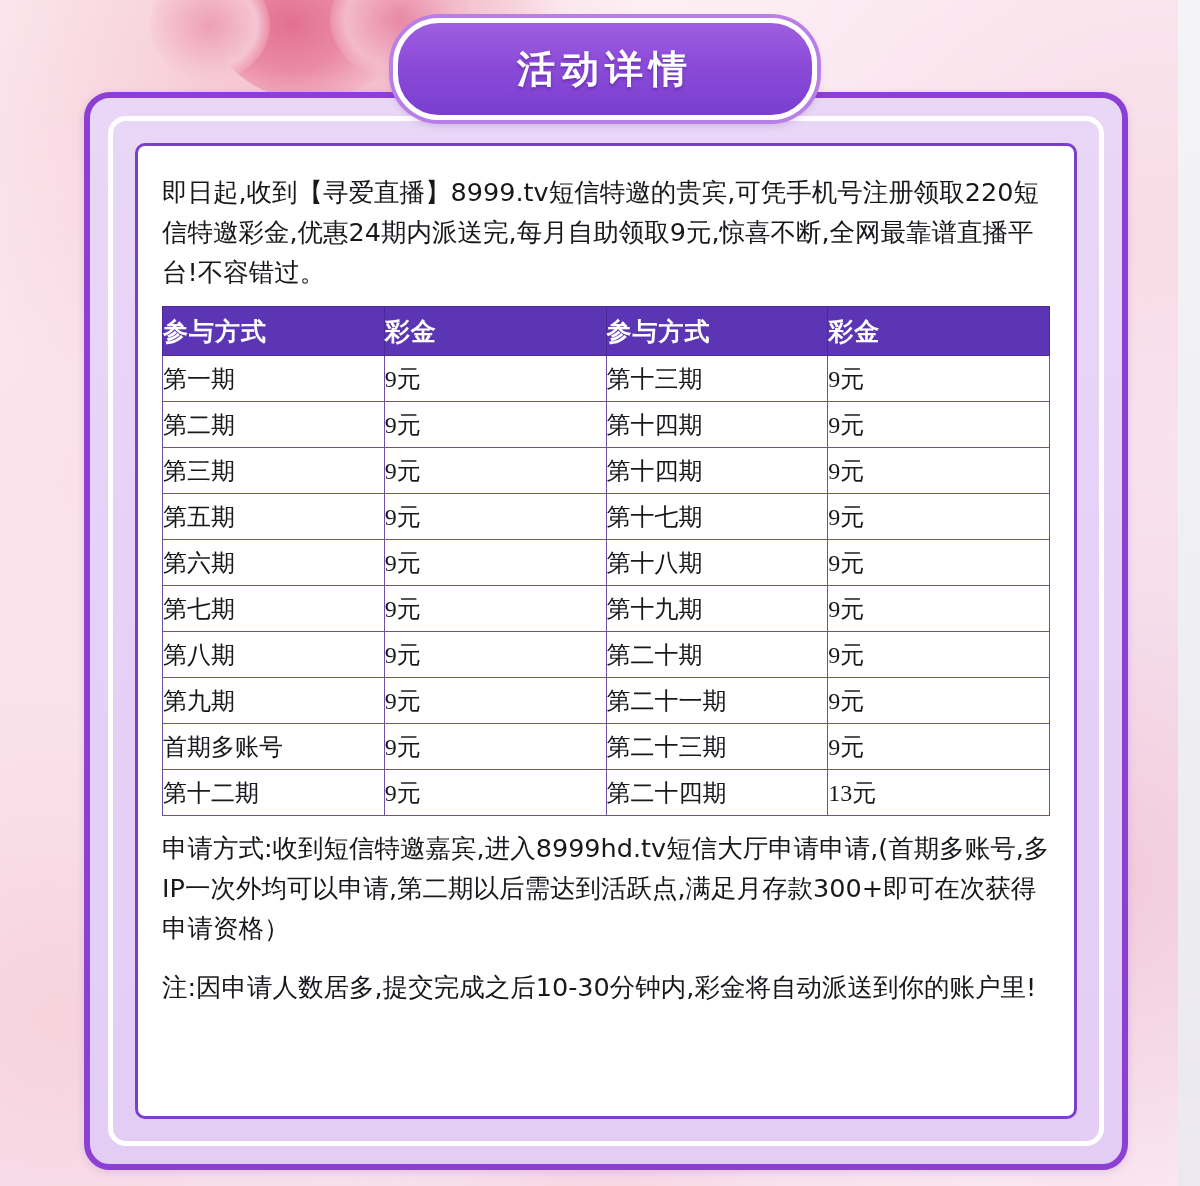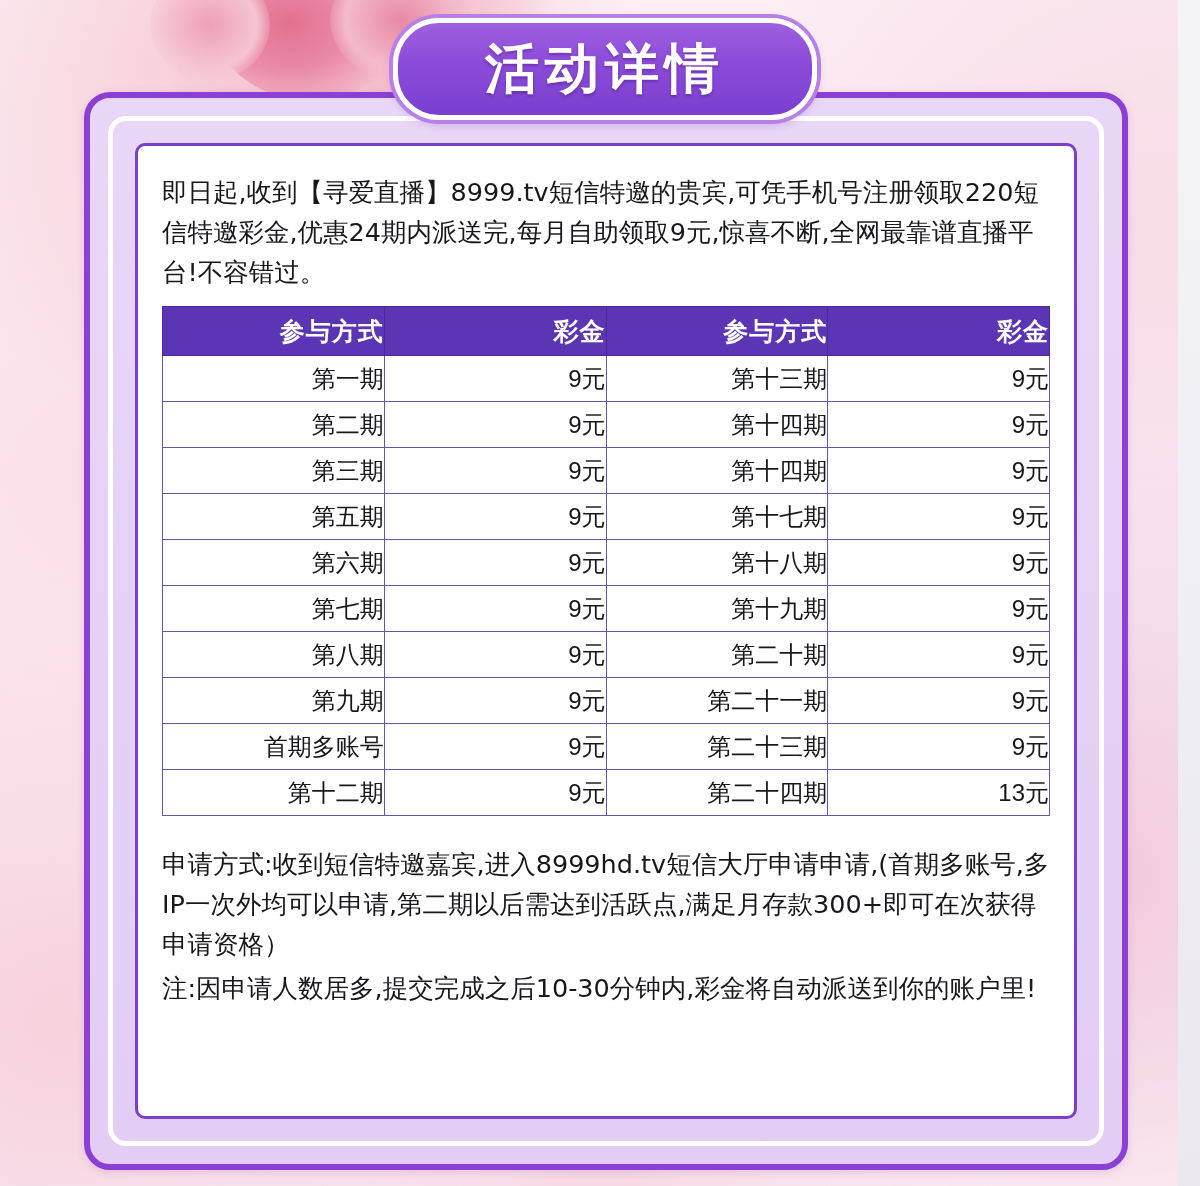--- a/index.html
+++ b/index.html
@@ -57,21 +57,21 @@
     border: 5px solid #ffffff;
     box-shadow: 0 0 0 4px #b97fe8, 0 4px 10px rgba(98,40,150,0.28);
     display: flex;
     align-items: center;
     justify-content: center;
     z-index: 5;
   }
   .title-pill span {
     font-family: "DejaVu Sans", sans-serif;
     font-weight: bold;
-    font-size: 54px;
+    font-size: 38px;
     letter-spacing: 6px;
     color: #ffffff;
     text-shadow: 0 2px 3px rgba(70,20,120,0.45);
   }
 
   
   .panel-outer {
     position: absolute;
     left: 84px;
     top: 92px;
@@ -107,34 +107,34 @@
 
   
   .para {
     font-family: "DejaVu Sans", "Liberation Sans", sans-serif;
     font-size: 25.5px;
     line-height: 40px;
     color: #17181c;
     letter-spacing: 0px;
   }
   .intro { margin: 0 0 14px 0; }
-  .footnote { margin: 28px 0 0 0; }
-  .footnote2 { margin: 4px 0 0 0; }
+  .footnote { margin: 12px 0 0 0; }
+  .footnote2 { margin: 19px 0 0 0; }
 
   
   table.bonus {
     border-collapse: collapse;
     width: 100%;
     table-layout: fixed;
     margin-top: 4px;
   }
   table.bonus th, table.bonus td {
     border: 1px solid #6d51a8;
-    text-align: right;
-    font-family: Liberation Sans, sans-serif;
+    text-align: left;
+    font-family: Liberation Serif, serif;
     font-size: 24px;
     color: #17181c;
     height: 45px;
     padding: 0;
   }
   table.bonus thead th {
     background: #5b35b3;
     color: #ffffff;
     font-weight: bold;
     height: 48px;

